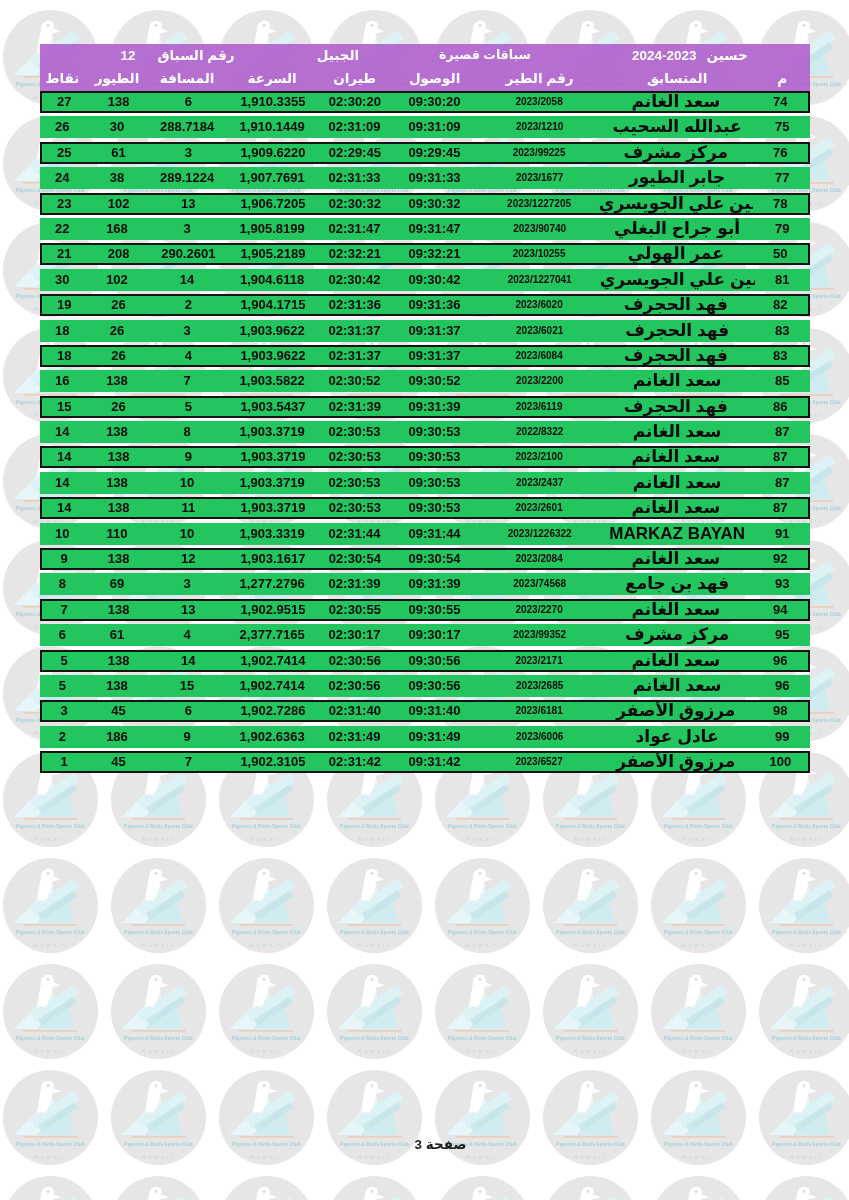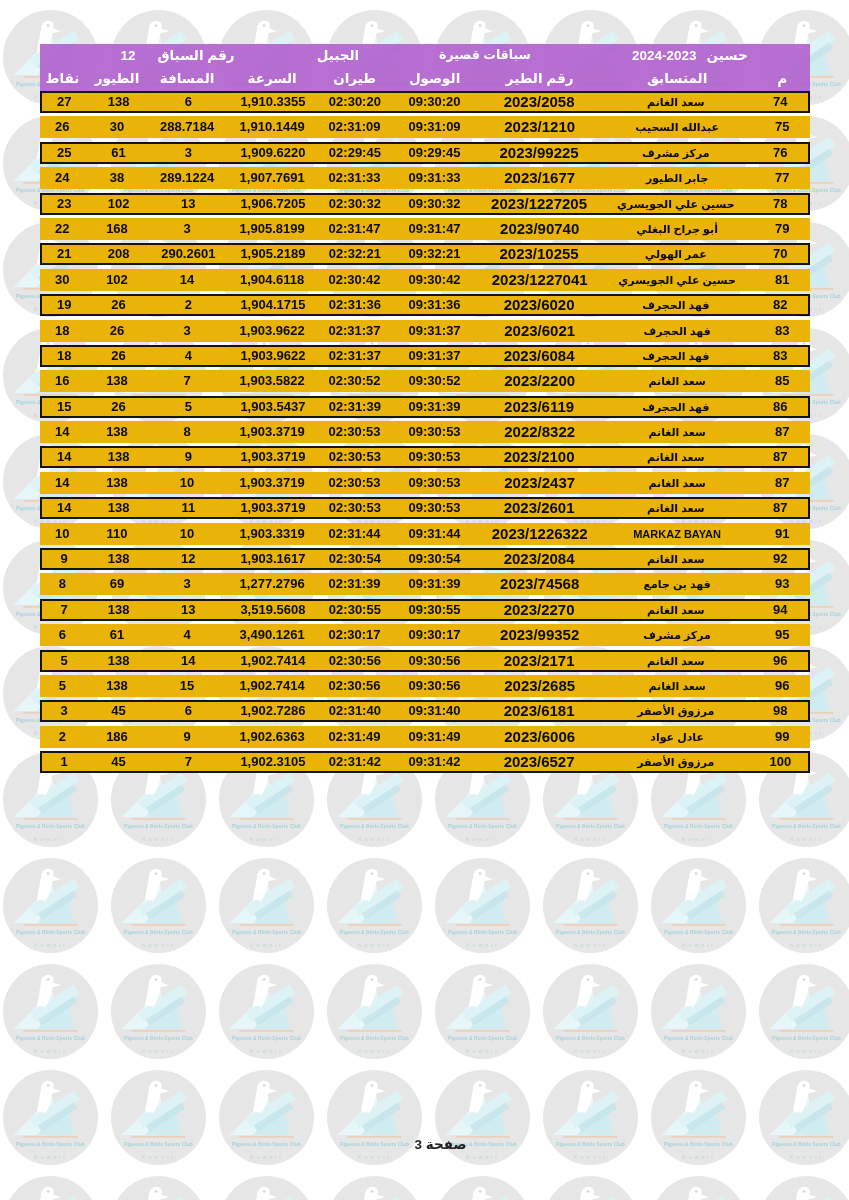--- a/index.html
+++ b/index.html
@@ -39,26 +39,26 @@
   .c-speed   {width:12.3%;}
   .c-flight  {width:9.1%;}
   .c-arrival {width:11.7%;}
   .c-ring    {width:15.6%;}
   .c-name    {width:20.1%;}
   .c-rank    {width:7.2%;}
 
   .rows{margin-top:0;}
   .row{
     display:flex;height:22px;line-height:22px;margin-bottom:3.4px;
-    background:#eab308;box-sizing:border-box;
+    background:#22c55e;box-sizing:border-box;
     font-size:13px;font-weight:bold;color:#0c0c0c;
   }
   .row.boxed{border:2px solid #141414;line-height:18px;}
-  .row .c-ring{font-size:15px;}
-  .row .c-name{font-size:11px;}
+  .row .c-ring{font-size:10px;}
+  .row .c-name{font-size:17px;}
 
   .footer{
     position:absolute;top:1136px;left:16px;width:100%;
     text-align:center;font-size:13.5px;font-weight:bold;color:#222;
     direction:ltr;
   }
 </style>
 </head>
 <body>
 
@@ -1404,21 +1404,21 @@
         </div>
         <div class="row boxed">
           <div class="cell c-points">21</div>
           <div class="cell c-birds">208</div>
           <div class="cell c-distance">290.2601</div>
           <div class="cell c-speed">1,905.2189</div>
           <div class="cell c-flight">02:32:21</div>
           <div class="cell c-arrival">09:32:21</div>
           <div class="cell c-ring">2023/10255</div>
           <div class="cell c-name">عمر الهولي</div>
-          <div class="cell c-rank">70</div>
+          <div class="cell c-rank">50</div>
         </div>
         <div class="row">
           <div class="cell c-points">30</div>
           <div class="cell c-birds">102</div>
           <div class="cell c-distance">14</div>
           <div class="cell c-speed">1,904.6118</div>
           <div class="cell c-flight">02:30:42</div>
           <div class="cell c-arrival">09:30:42</div>
           <div class="cell c-ring">2023/1227041</div>
           <div class="cell c-name">حسين علي الجويسري</div>
@@ -1553,32 +1553,32 @@
           <div class="cell c-flight">02:31:39</div>
           <div class="cell c-arrival">09:31:39</div>
           <div class="cell c-ring">2023/74568</div>
           <div class="cell c-name">فهد بن جامع</div>
           <div class="cell c-rank">93</div>
         </div>
         <div class="row boxed">
           <div class="cell c-points">7</div>
           <div class="cell c-birds">138</div>
           <div class="cell c-distance">13</div>
-          <div class="cell c-speed">3,519.5608</div>
+          <div class="cell c-speed">1,902.9515</div>
           <div class="cell c-flight">02:30:55</div>
           <div class="cell c-arrival">09:30:55</div>
           <div class="cell c-ring">2023/2270</div>
           <div class="cell c-name">سعد الغانم</div>
           <div class="cell c-rank">94</div>
         </div>
         <div class="row">
           <div class="cell c-points">6</div>
           <div class="cell c-birds">61</div>
           <div class="cell c-distance">4</div>
-          <div class="cell c-speed">3,490.1261</div>
+          <div class="cell c-speed">2,377.7165</div>
           <div class="cell c-flight">02:30:17</div>
           <div class="cell c-arrival">09:30:17</div>
           <div class="cell c-ring">2023/99352</div>
           <div class="cell c-name">مركز مشرف</div>
           <div class="cell c-rank">95</div>
         </div>
         <div class="row boxed">
           <div class="cell c-points">5</div>
           <div class="cell c-birds">138</div>
           <div class="cell c-distance">14</div>

